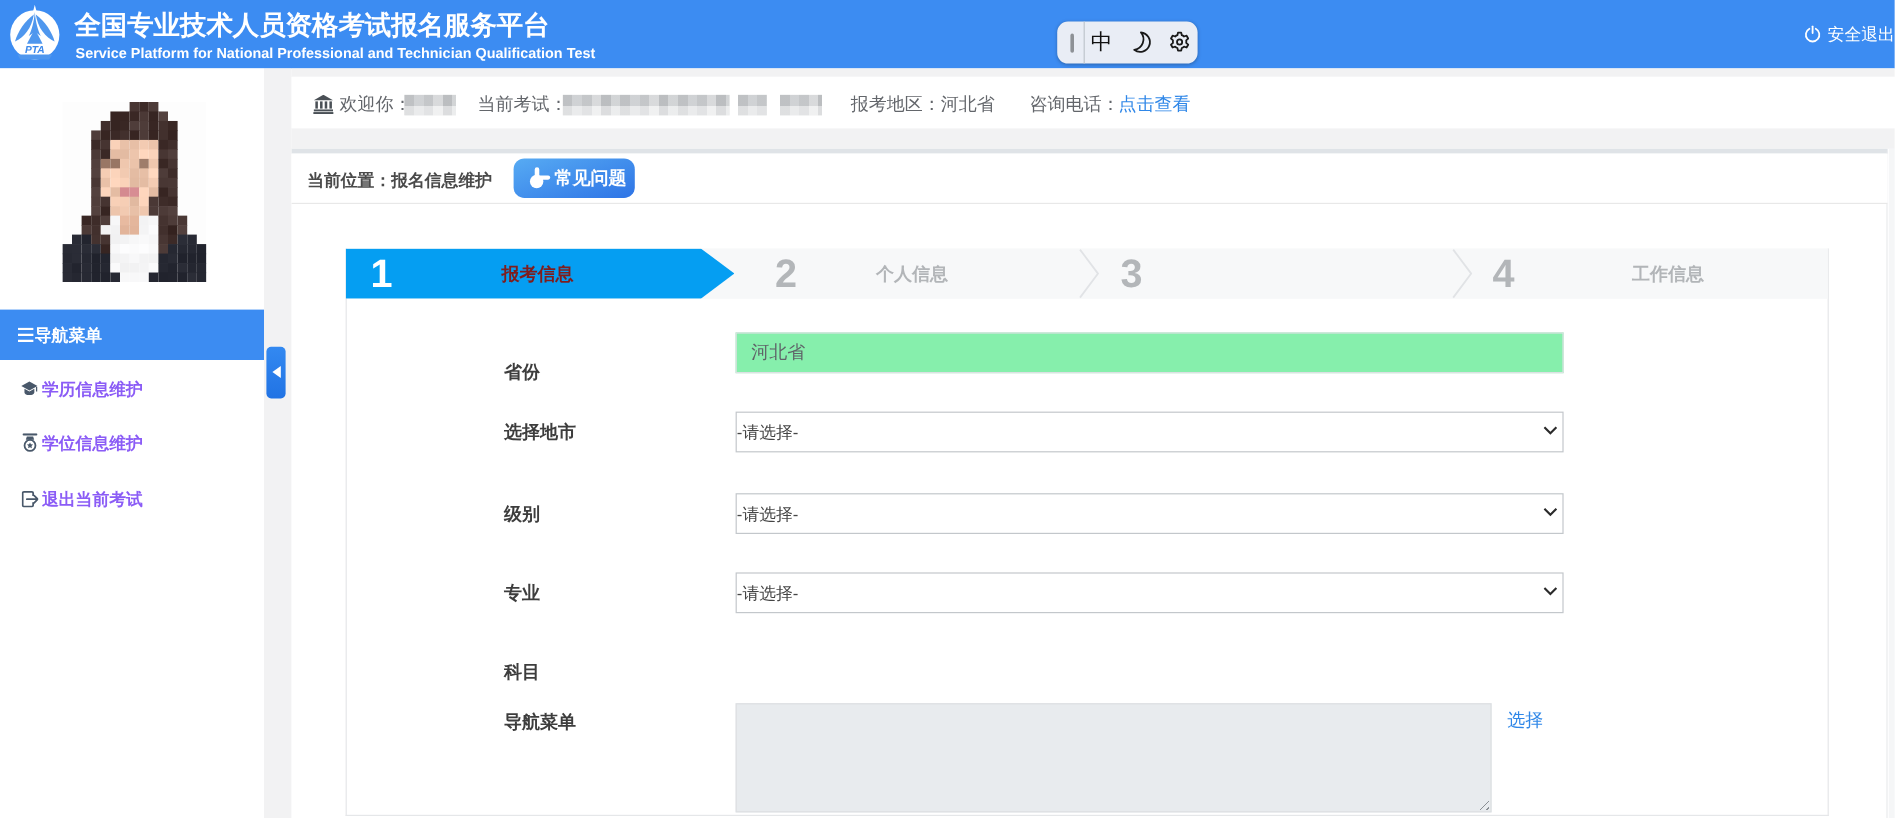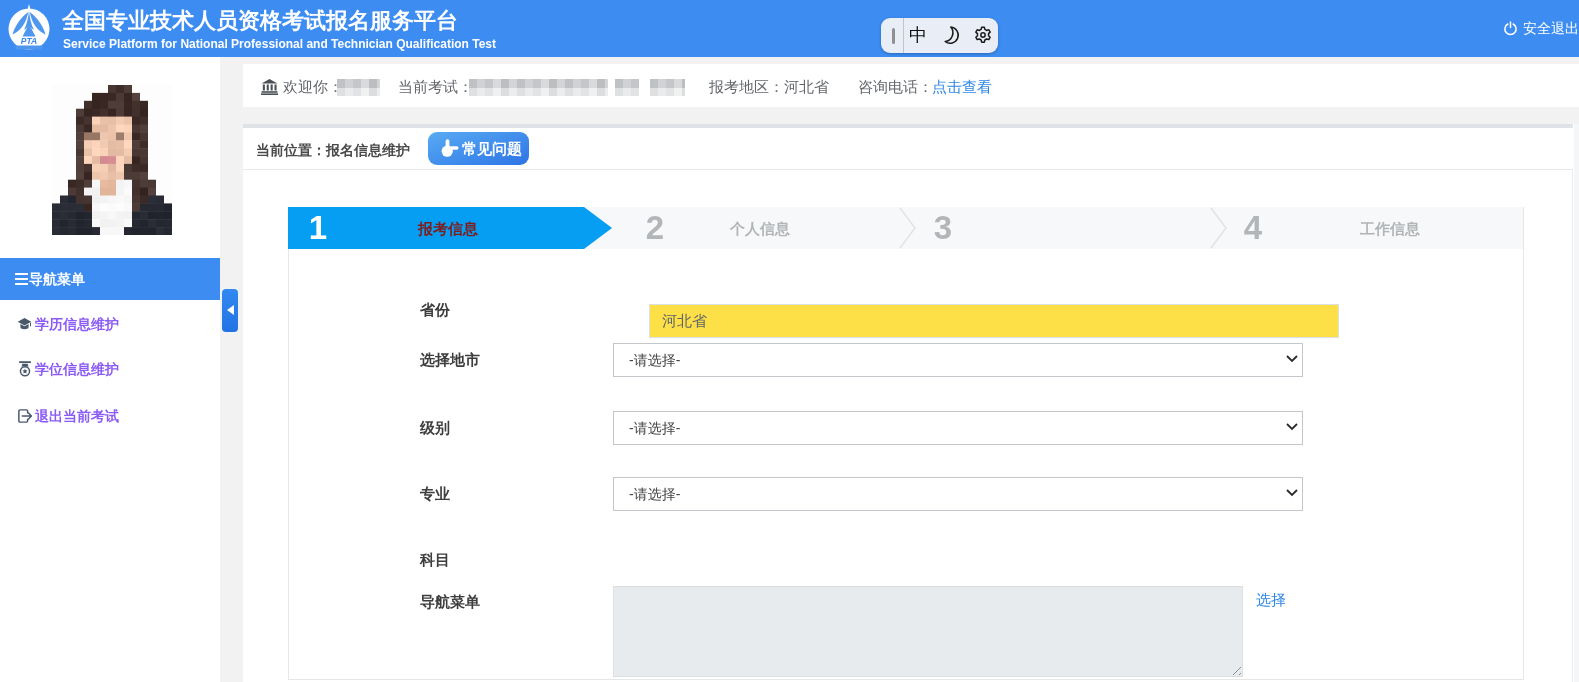--- a/index.html
+++ b/index.html
@@ -43,22 +43,22 @@
 
 #wizard { position:absolute; left:289px; top:207px; width:1234px; height:42px; background:#f7f8f9; }
 #step1 { position:absolute; left:288px; top:207px; width:324px; height:42px; background:#059ef2;
   clip-path:polygon(0 0, 296px 0, 324px 21px, 296px 42px, 0 42px); }
 .stepnum { position:absolute; top:207px; height:42px; line-height:42px; font-size:33px; font-weight:bold; color:#b3b6b9; }
 .steplabel { position:absolute; top:207px; height:42px; line-height:44px; font-size:15px; font-weight:bold; color:#b2b5b8; }
 .sepchev { position:absolute; top:207px; width:17px; height:42px; }
 
 
 .flabel { position:absolute; left:420px; width:165px; font-size:15px; font-weight:bold; color:#3d3d3d; }
-#inp-prov { position:absolute; left:613px; top:304px; width:690px; height:34px; background:#fde047; border:1px solid #dde0e3; color:#5f6368; font-size:15px; line-height:32px; padding-left:12px;margin-left:36px; }
-.sel { position:absolute; left:613px; width:690px; height:34px; background:#fff; border:1px solid #c3c7cb; font-size:14px; color:#454545; line-height:32px; padding-left:15px; }
+#inp-prov { position:absolute; left:613px; top:277px; width:690px; height:34px; background:#86efac; border:1px solid #dde0e3; color:#5f6368; font-size:15px; line-height:32px; padding-left:12px; }
+.sel { position:absolute; left:613px; width:690px; height:34px; background:#fff; border:1px solid #c3c7cb; font-size:14px; color:#454545; line-height:32px; }
 #ta { position:absolute; left:613px; top:586px; width:630px; height:91px; background:#e8ebee; border:1px solid #dcdfe2; }
 #ta-resize { position:absolute; right:1px; bottom:1px; width:12px; height:12px;
   background:repeating-linear-gradient(135deg, transparent 0 3px, #8a8f94 3px 4px); clip-path:polygon(100% 0, 100% 100%, 0 100%); }
 #sellink { position:absolute; left:1256px; top:591px; color:#2f87e8; font-size:15px; }
 .caret { left:1286px; width:13px; height:8px; z-index:30; }
 .sepchev polyline, .caret polyline { }
 </style>
 </head>
 <body>
 <div id="page">

